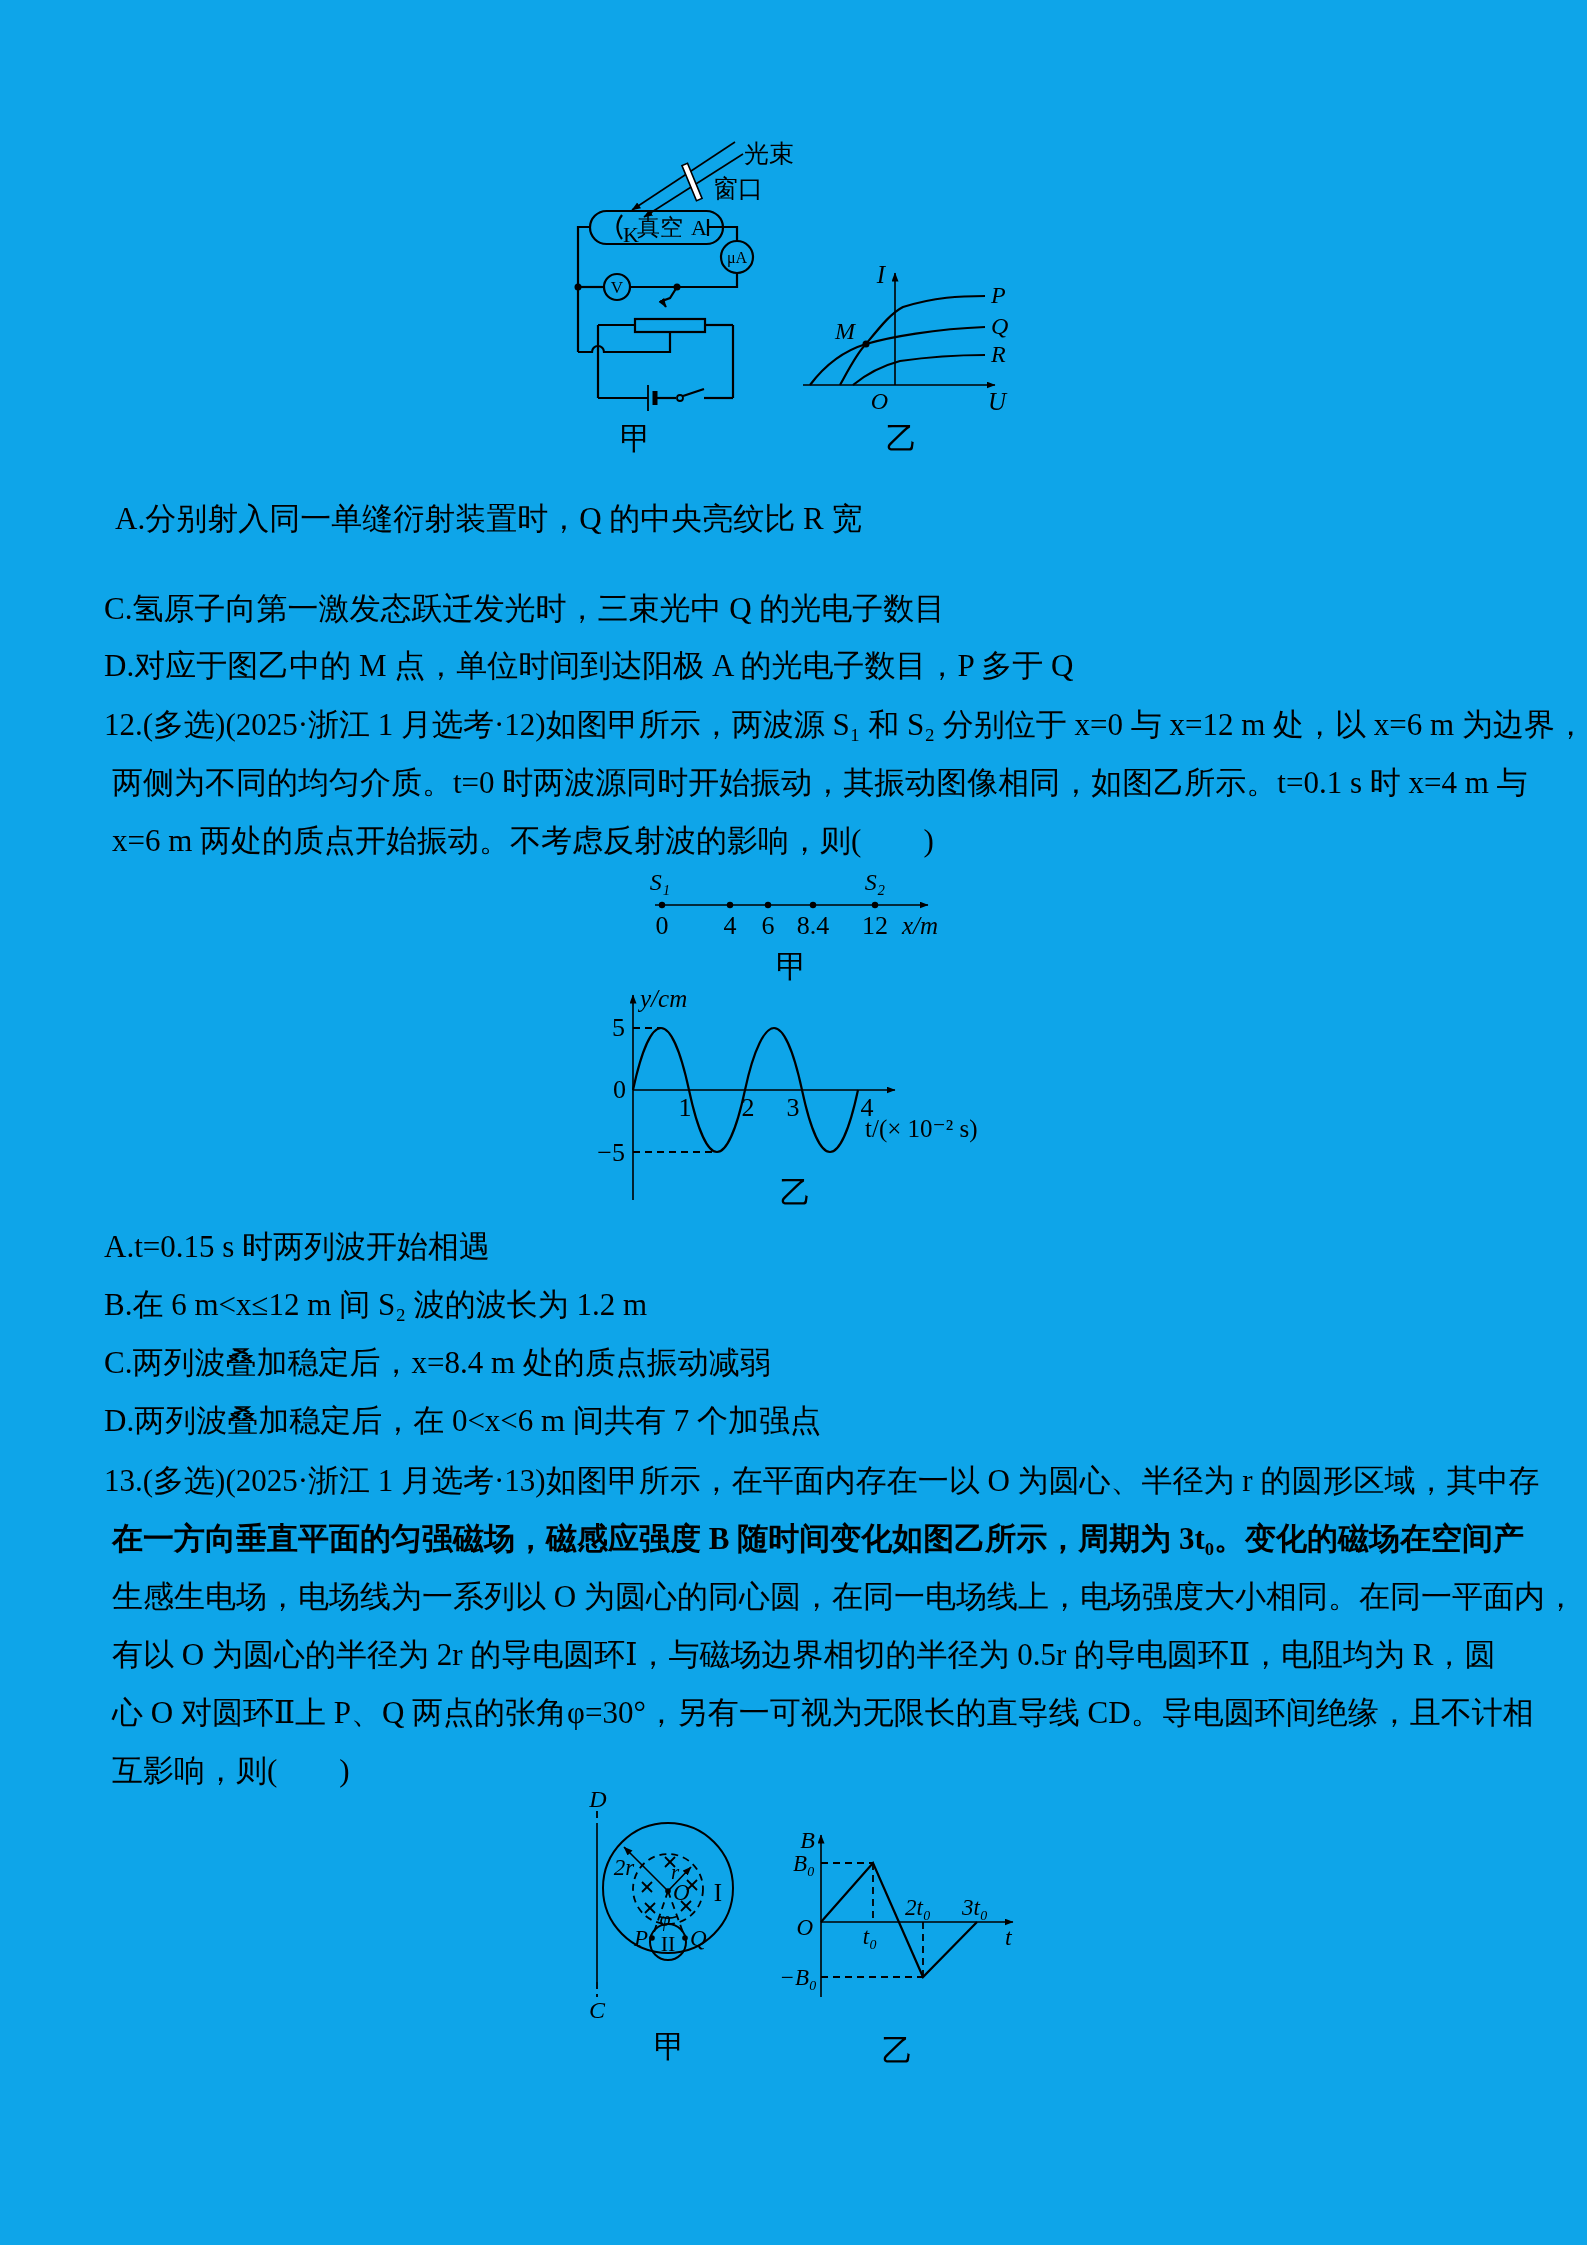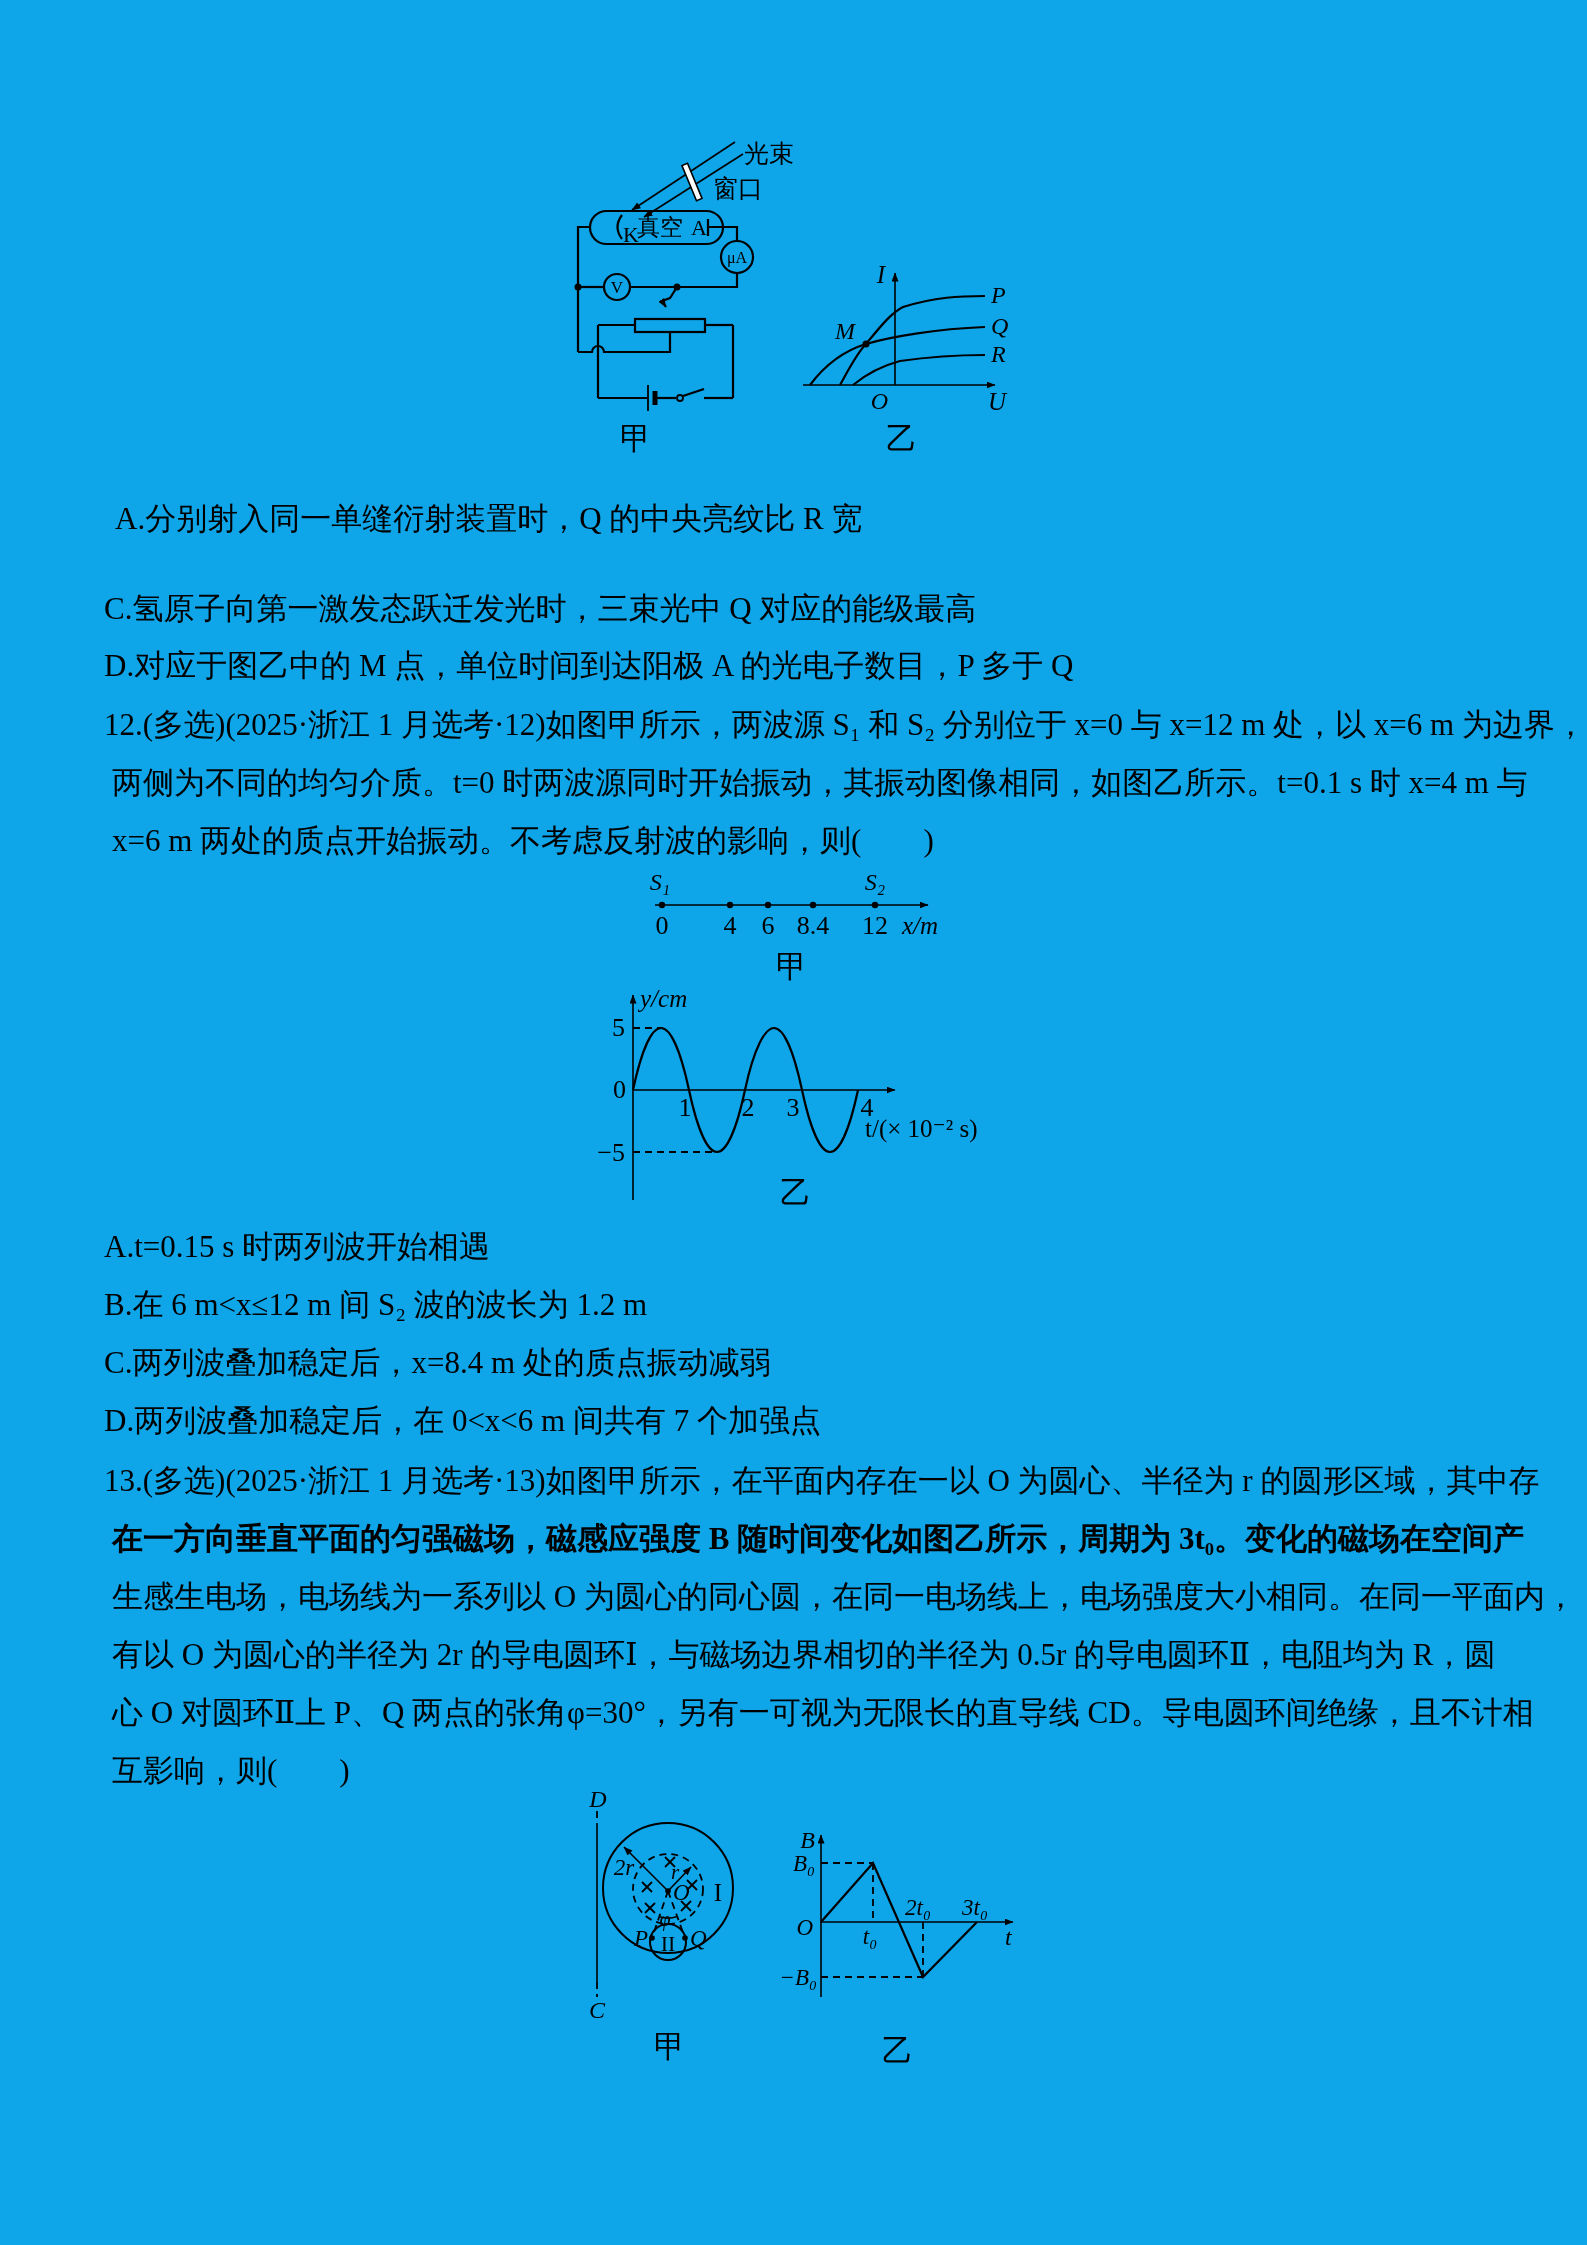--- a/index.html
+++ b/index.html
@@ -94,21 +94,21 @@
     <path class="curve" d="M58,120 C75,106 90,100 105,96 C140,91 160,90 190,90"></path>
     <circle cx="71" cy="79" r="3.5" fill="#000"></circle>
     <text class="it" x="60" y="74" font-size="24" text-anchor="end">M</text>
     <text class="it" x="196" y="38" font-size="24">P</text>
     <text class="it" x="196" y="69" font-size="24">Q</text>
     <text class="it" x="196" y="97" font-size="24">R</text>
   </svg>
   <div class="cap" style="left:886px;top:418px;">乙</div>
 
   <div class="line" style="left:104px;top:500px;margin-left:11px;">A.分别射入同一单缝衍射装置时，Q 的中央亮纹比 R 宽</div>
-  <div class="line" style="left:104px;top:590px;">C.氢原子向第一激发态跃迁发光时，三束光中 Q 对应的能级最高</div>
+  <div class="line" style="left:104px;top:590px;">C.氢原子向第一激发态跃迁发光时，三束光中 Q 的光电子数目</div>
   <div class="line" style="left:104px;top:647px;">D.对应于图乙中的 M 点，单位时间到达阳极 A 的光电子数目，P 多于 Q</div>
 
   <div class="line" style="left:104px;top:706px;">12.(多选)(2025·浙江 1 月选考·12)如图甲所示，两波源 S₁ 和 S₂ 分别位于 x=0 与 x=12 m 处，以 x=6 m 为边界，</div>
   <div class="line" style="left:112px;top:764px;">两侧为不同的均匀介质。t=0 时两波源同时开始振动，其振动图像相同，如图乙所示。t=0.1 s 时 x=4 m 与</div>
   <div class="line" style="left:112px;top:822px;">x=6 m 两处的质点开始振动。不考虑反射波的影响，则(　　)</div>
 
   <svg class="fig" style="left:630px;top:870px;" width="330" height="80" viewBox="0 0 330 80">
     <defs>
       <marker id="arrC" markerWidth="10" markerHeight="8" refX="8.5" refY="3.5" orient="auto" markerUnits="userSpaceOnUse">
         <path d="M0,0 L9,3.5 L0,7 z" fill="#000"></path>

